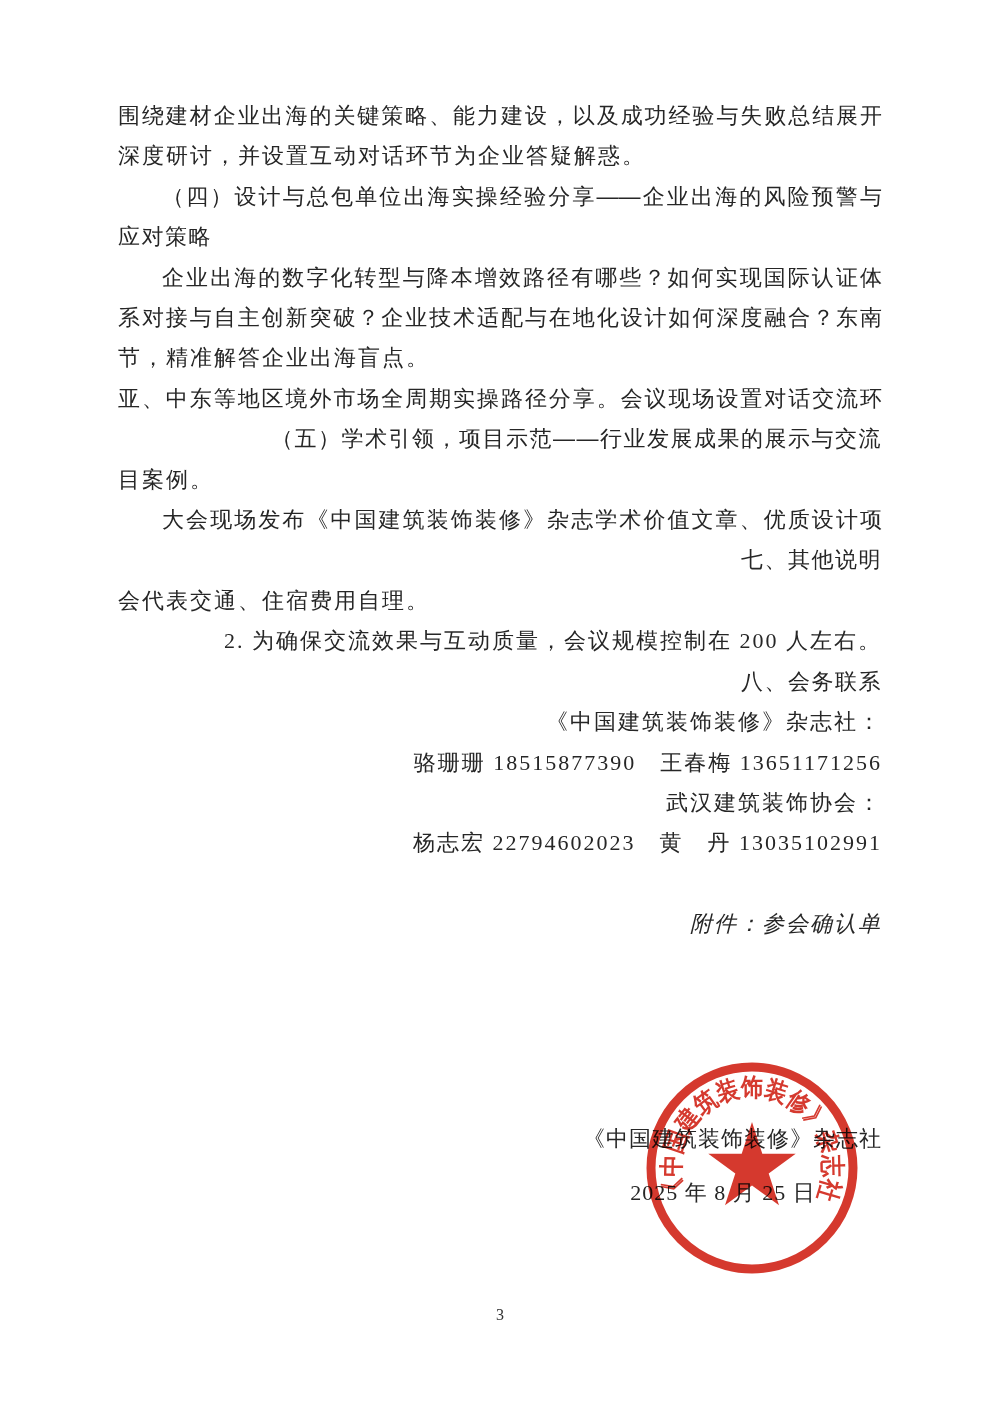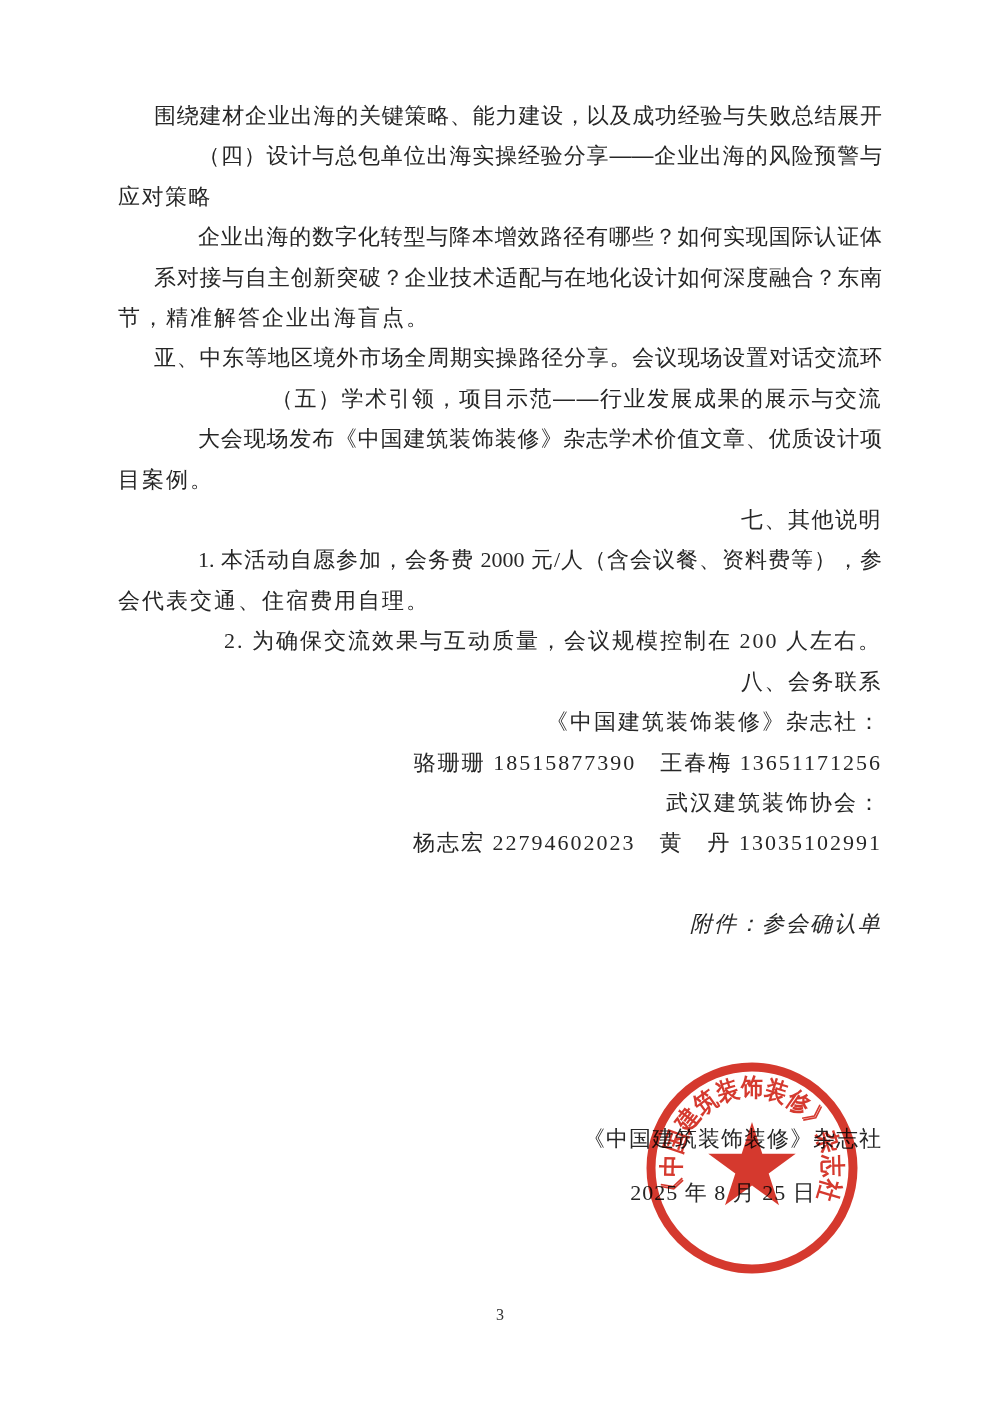--- a/index.html
+++ b/index.html
@@ -23,21 +23,20 @@
     line-height: 40.4px;
     letter-spacing: 2px;
     white-space: nowrap;
   }
   .line.fill {
     white-space: normal;
     letter-spacing: normal;
     text-align: justify;
     text-align-last: justify;
     text-justify: inter-character;
-    margin-left: 36px;
   }
   .indent { text-indent: 2em; text-align: right; }
   .bold {
     font-family: "Liberation Sans", "DejaVu Sans", sans-serif;
     font-weight: 400;
     letter-spacing: 1.5px;
   }
   .gap-before { margin-top: 40.4px; font-style: italic; }
   .signature {
     position: absolute;
@@ -82,31 +81,31 @@
     color: #333333;
   }
 </style>
 </head>
 <body>
 
 <div class="page">
 
   <div class="content">
     <div class="line fill">围绕建材企业出海的关键策略、能力建设，以及成功经验与失败总结展开</div>
+    <div class="line">深度研讨，并设置互动对话环节为企业答疑解惑。</div>
     <div class="line fill indent bold">（四）设计与总包单位出海实操经验分享——企业出海的风险预警与</div>
     <div class="line bold">应对策略</div>
     <div class="line fill indent">企业出海的数字化转型与降本增效路径有哪些？如何实现国际认证体</div>
     <div class="line fill">系对接与自主创新突破？企业技术适配与在地化设计如何深度融合？东南</div>
     <div class="line">节，精准解答企业出海盲点。</div>
     <div class="line fill">亚、中东等地区境外市场全周期实操路径分享。会议现场设置对话交流环</div>
     <div class="line indent bold">（五）学术引领，项目示范——行业发展成果的展示与交流</div>
+    <div class="line">目案例。</div>
     <div class="line fill indent">大会现场发布《中国建筑装饰装修》杂志学术价值文章、优质设计项</div>
-    <div class="line">目案例。</div>
     <div class="line indent bold">七、其他说明</div>
-    <div class="line fill indent">1. 本活动自愿参加，会务费 2000 元/人（含会议餐、资料费等），参</div>
     <div class="line">会代表交通、住宿费用自理。</div>
     <div class="line indent">2. 为确保交流效果与互动质量，会议规模控制在 200 人左右。</div>
     <div class="line indent bold">八、会务联系</div>
     <div class="line indent">《中国建筑装饰装修》杂志社：</div>
     <div class="line indent">骆珊珊 18515877390　王春梅 13651171256</div>
     <div class="line indent">武汉建筑装饰协会：</div>
     <div class="line indent">杨志宏 22794602023　黄　丹 13035102991</div>
     <div class="line indent gap-before">附件：参会确认单</div>
   </div>
 

